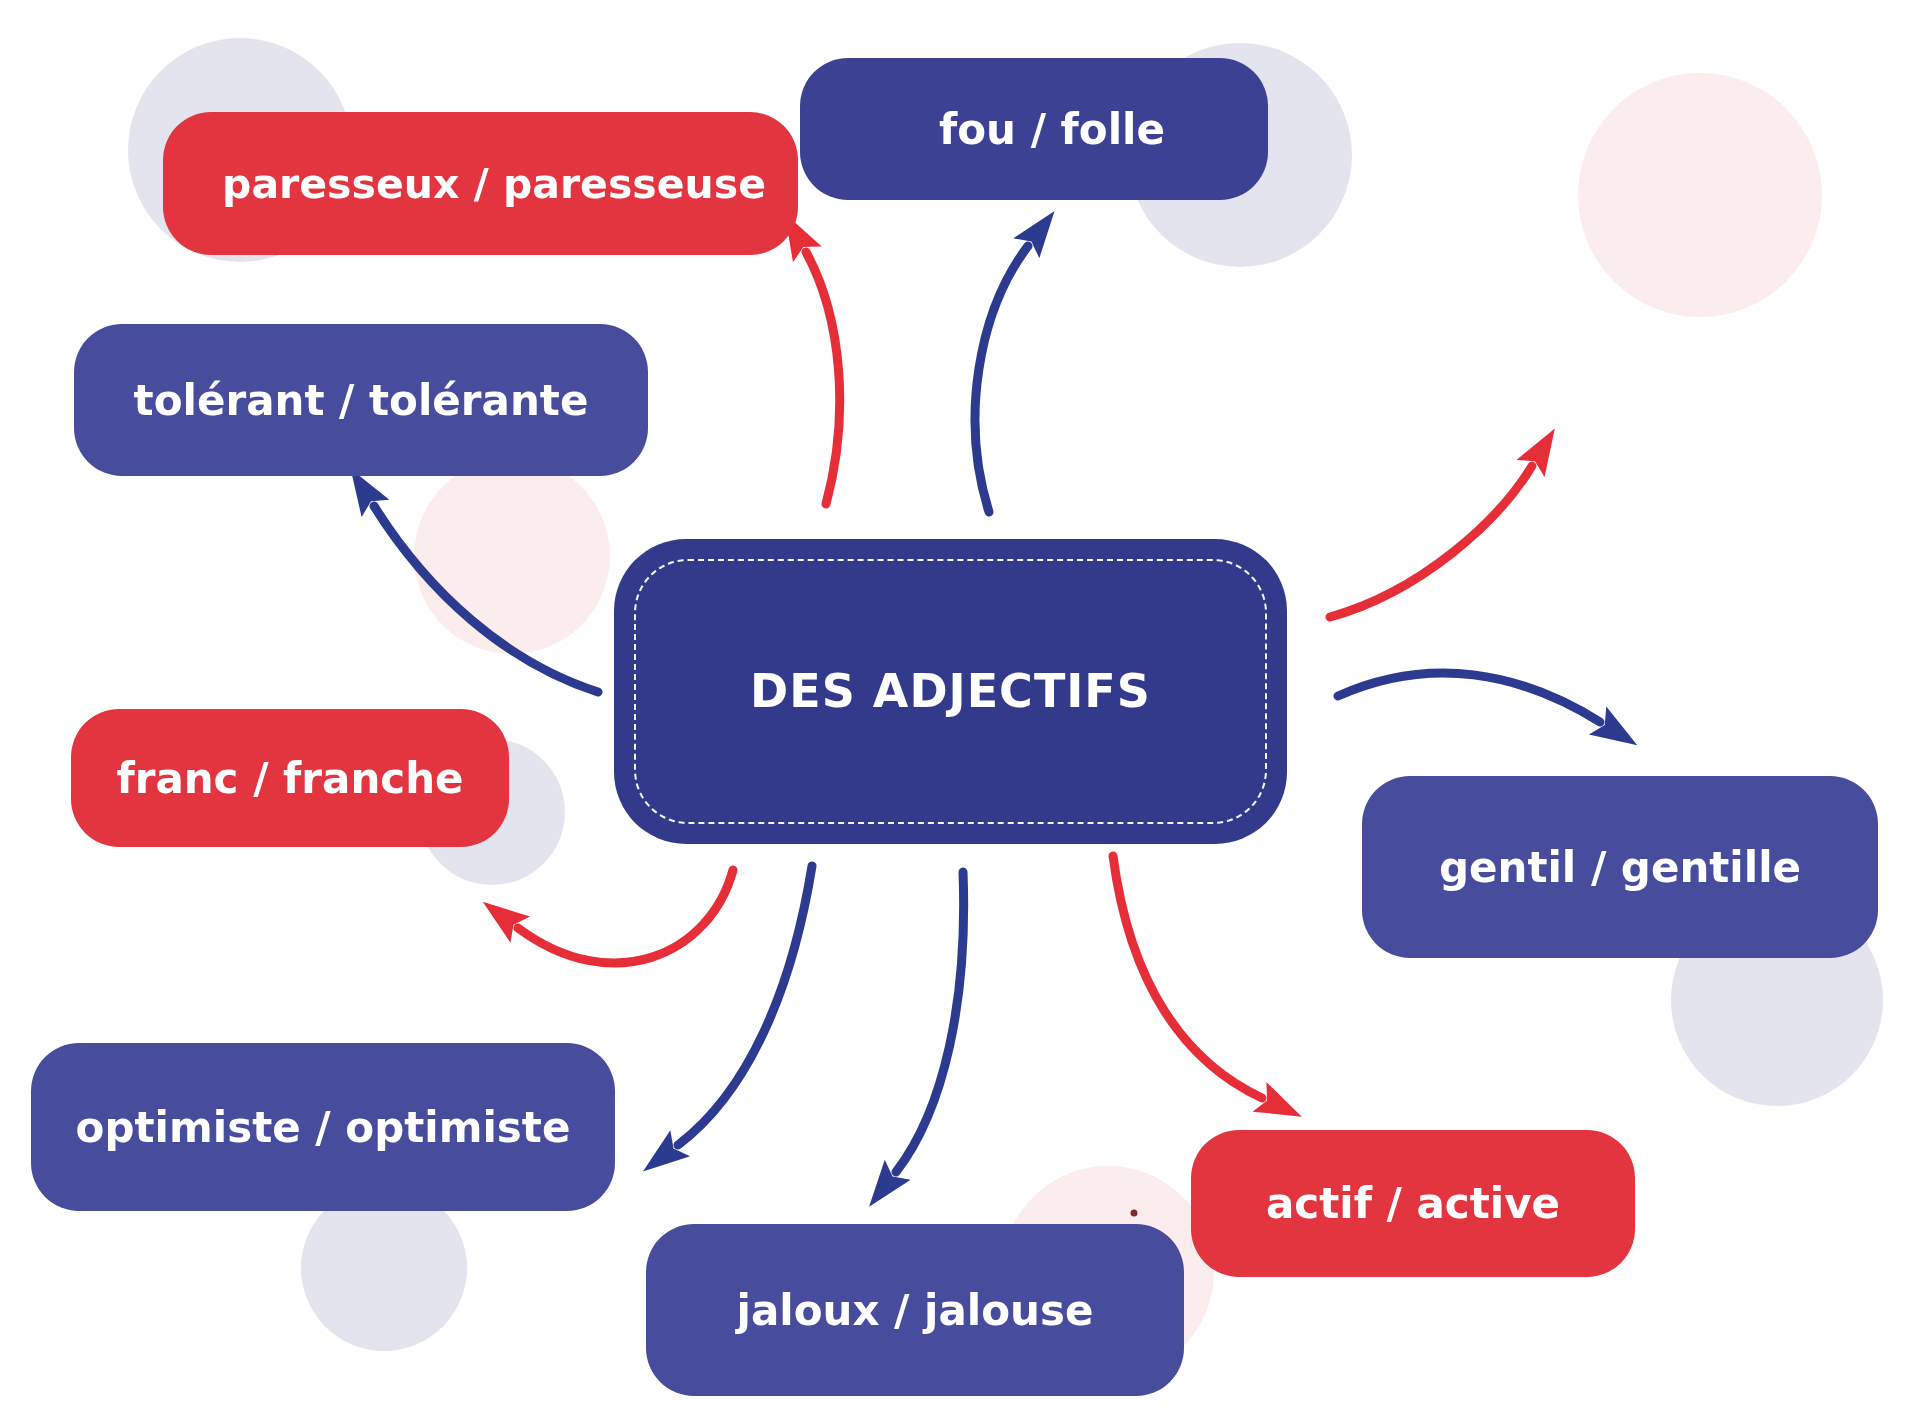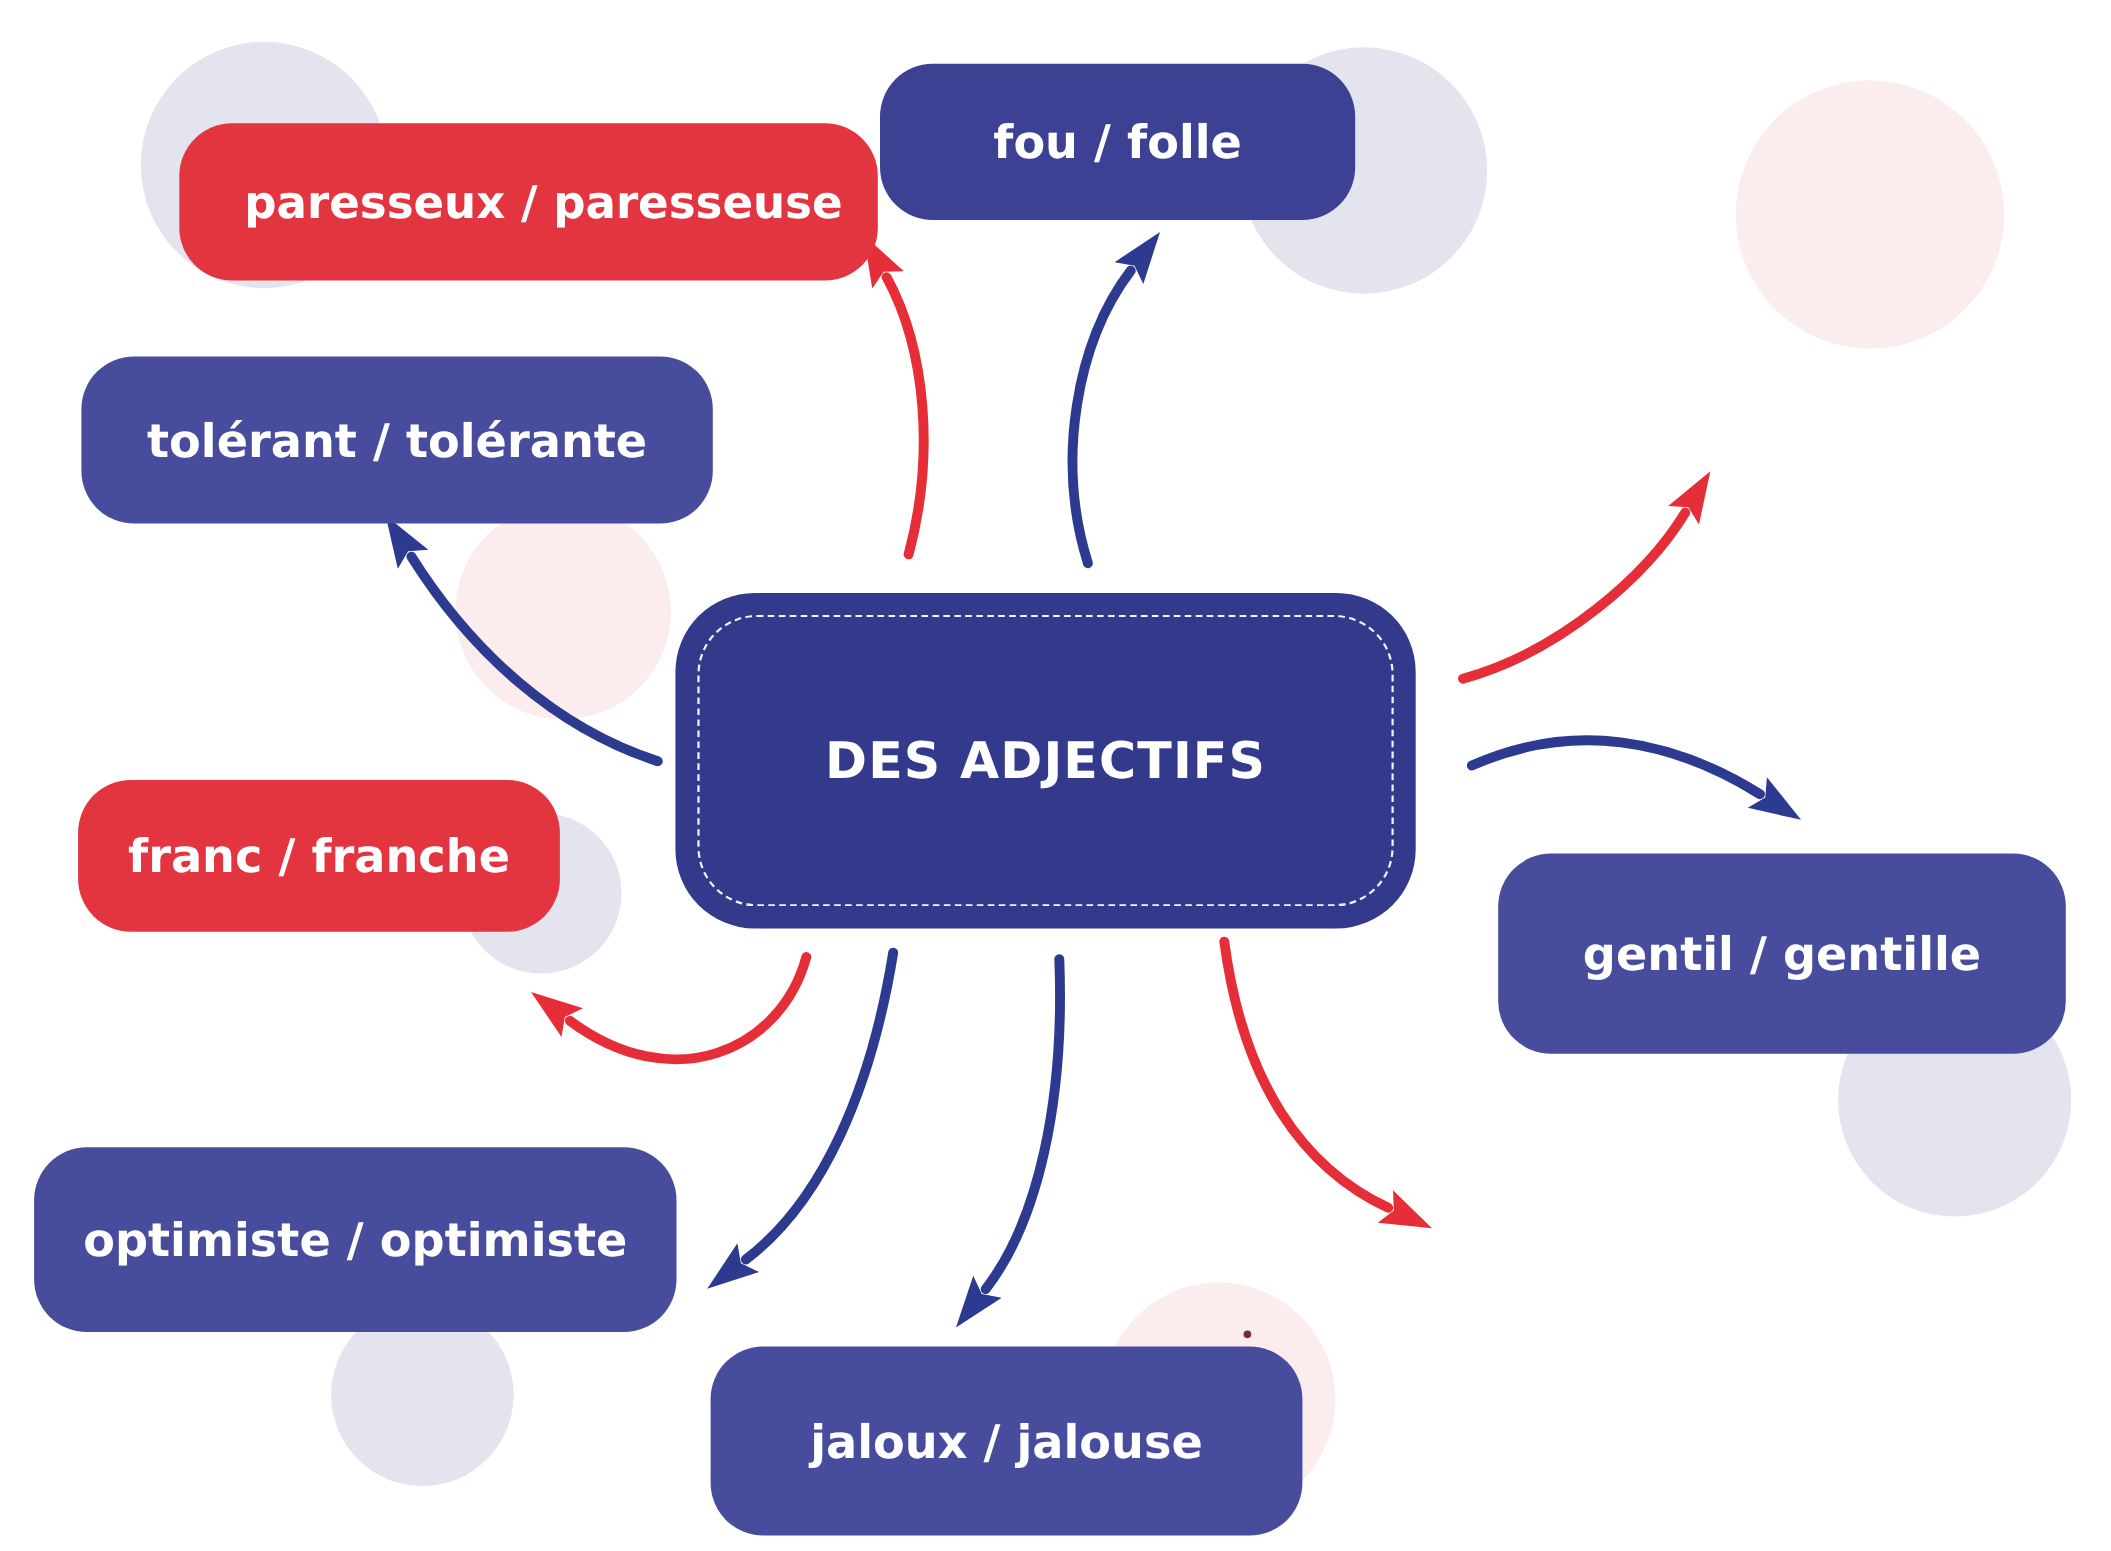--- a/index.html
+++ b/index.html
@@ -17,21 +17,21 @@
     display:flex;align-items:center;justify-content:center;
     border-radius:48px;
     color:#ffffff;font-weight:700;
     white-space:nowrap;
     text-align:center;
   }
   .node.red{background:#e23540;}
   .node.blue{background:#474c9c;}
   .node.blue-dark{background:#3c4194;}
   #n-paresseux{left:163px;top:112px;width:608px;height:143px;font-size:41px;padding-left:27px;}
-  #n-fou      {left:800px;top:58px; width:432px;height:142px;font-size:42px;}
+  #n-fou      {left:800px;top:58px; width:432px;height:142px;font-size:42px;padding-left:36px;}
   #n-genereux {left:1250px;top:300px;width:597px;height:146px;font-size:41px;}
   #n-tolerant {left:74px; top:324px;width:574px;height:152px;font-size:42px;}
   #n-franc    {left:71px; top:709px;width:438px;height:138px;font-size:42px;}
   #n-gentil   {left:1362px;top:776px;width:516px;height:182px;font-size:42px;}
   #n-optimiste{left:31px; top:1043px;width:584px;height:168px;font-size:42px;text-align:right;}
   #n-actif    {left:1191px;top:1130px;width:444px;height:147px;font-size:42px;}
   #n-jaloux   {left:646px;top:1224px;width:538px;height:172px;font-size:42px;}
   
   .center-box{
     position:absolute;left:614px;top:539px;width:673px;height:305px;
@@ -98,20 +98,23 @@
   </div>
   <div class="node red" id="n-franc">
     <span>franc / franche</span>
   </div>
   <div class="node blue" id="n-gentil">
     <span>gentil / gentille</span>
   </div>
   <div class="node blue" id="n-optimiste">
     <span>optimiste / optimiste</span>
   </div>
+  <div class="node red" id="n-actif">
+    <span>actif / active</span>
+  </div>
   <div class="node blue" id="n-jaloux">
     <span>jaloux / jalouse</span>
   </div>
 
   <div class="center-box">
     <div class="center-inner">
       <div class="center-line">DES ADJECTIFS</div>
     </div>
   </div>
 

